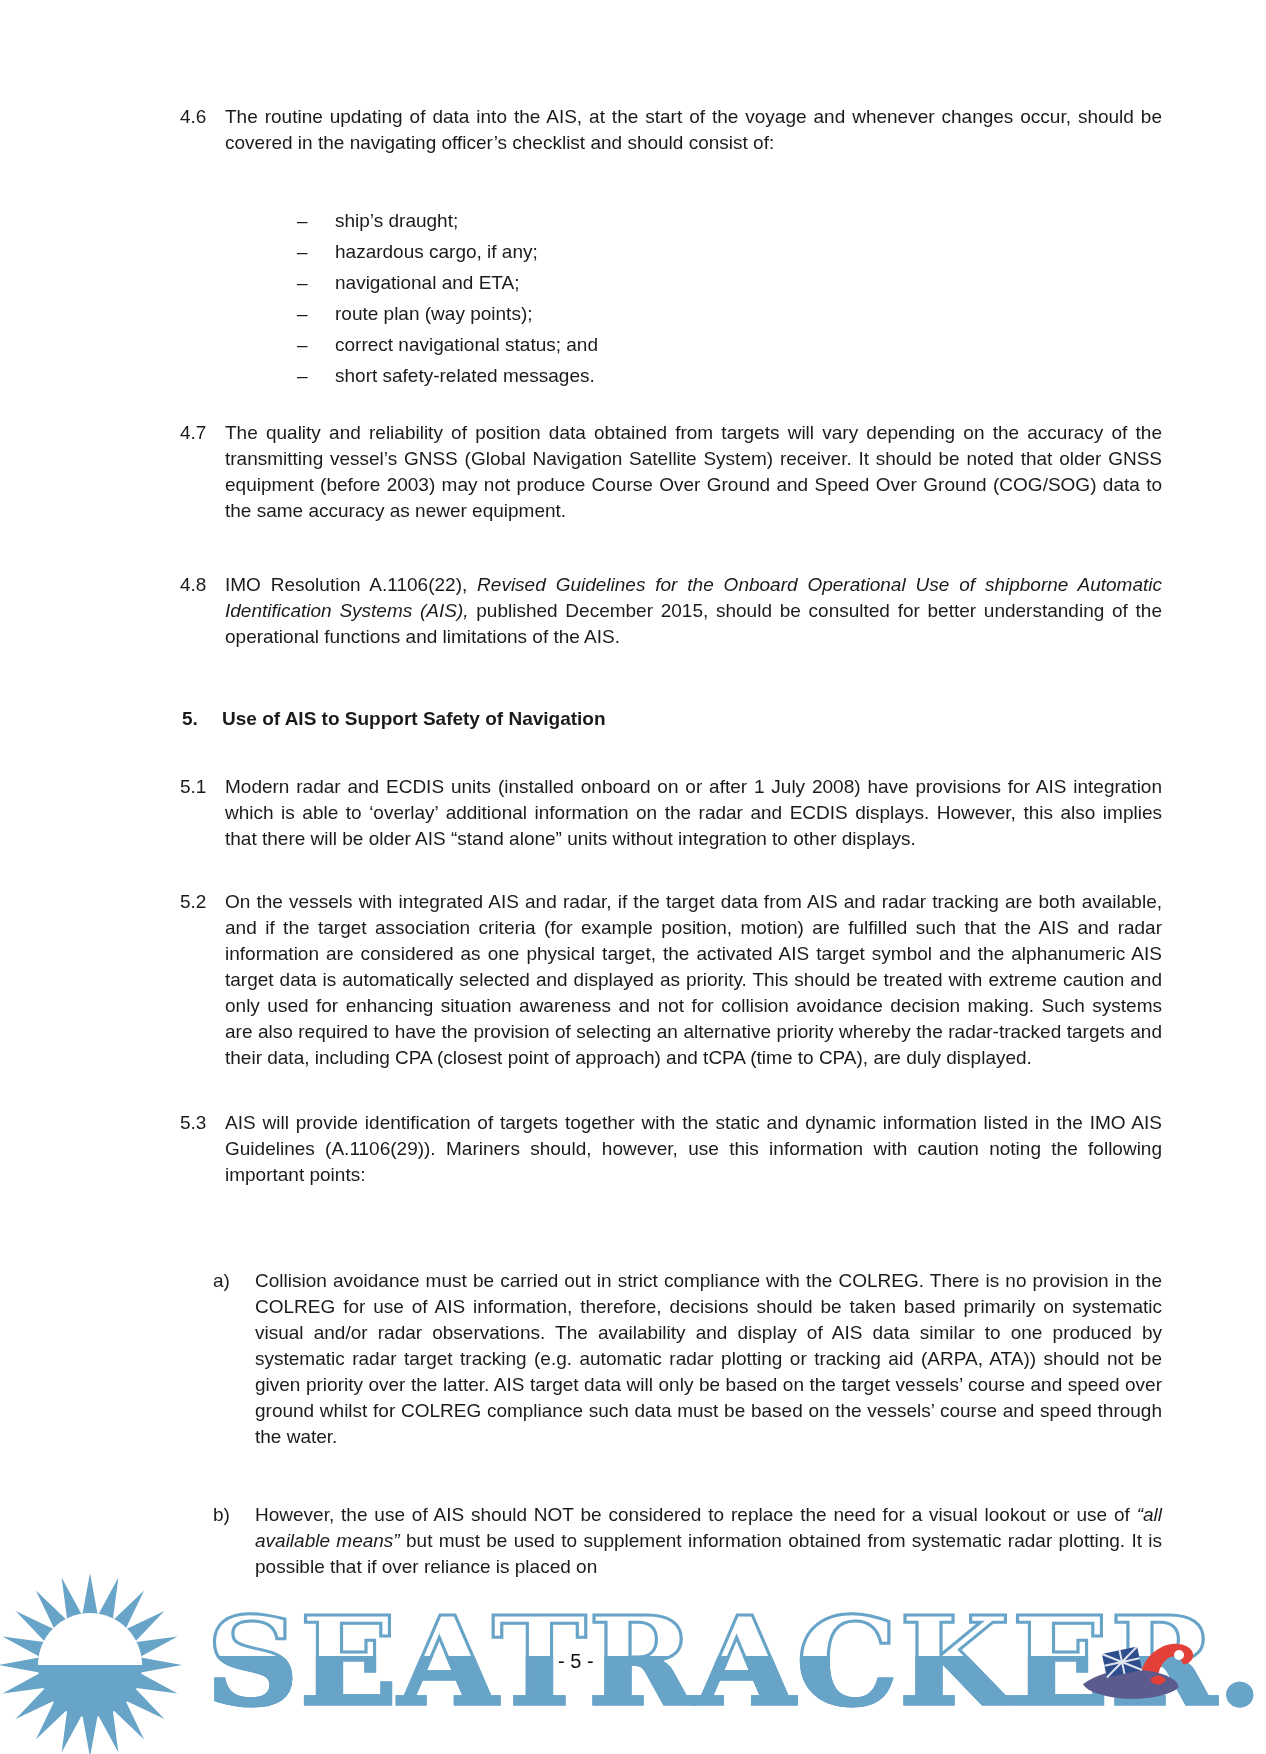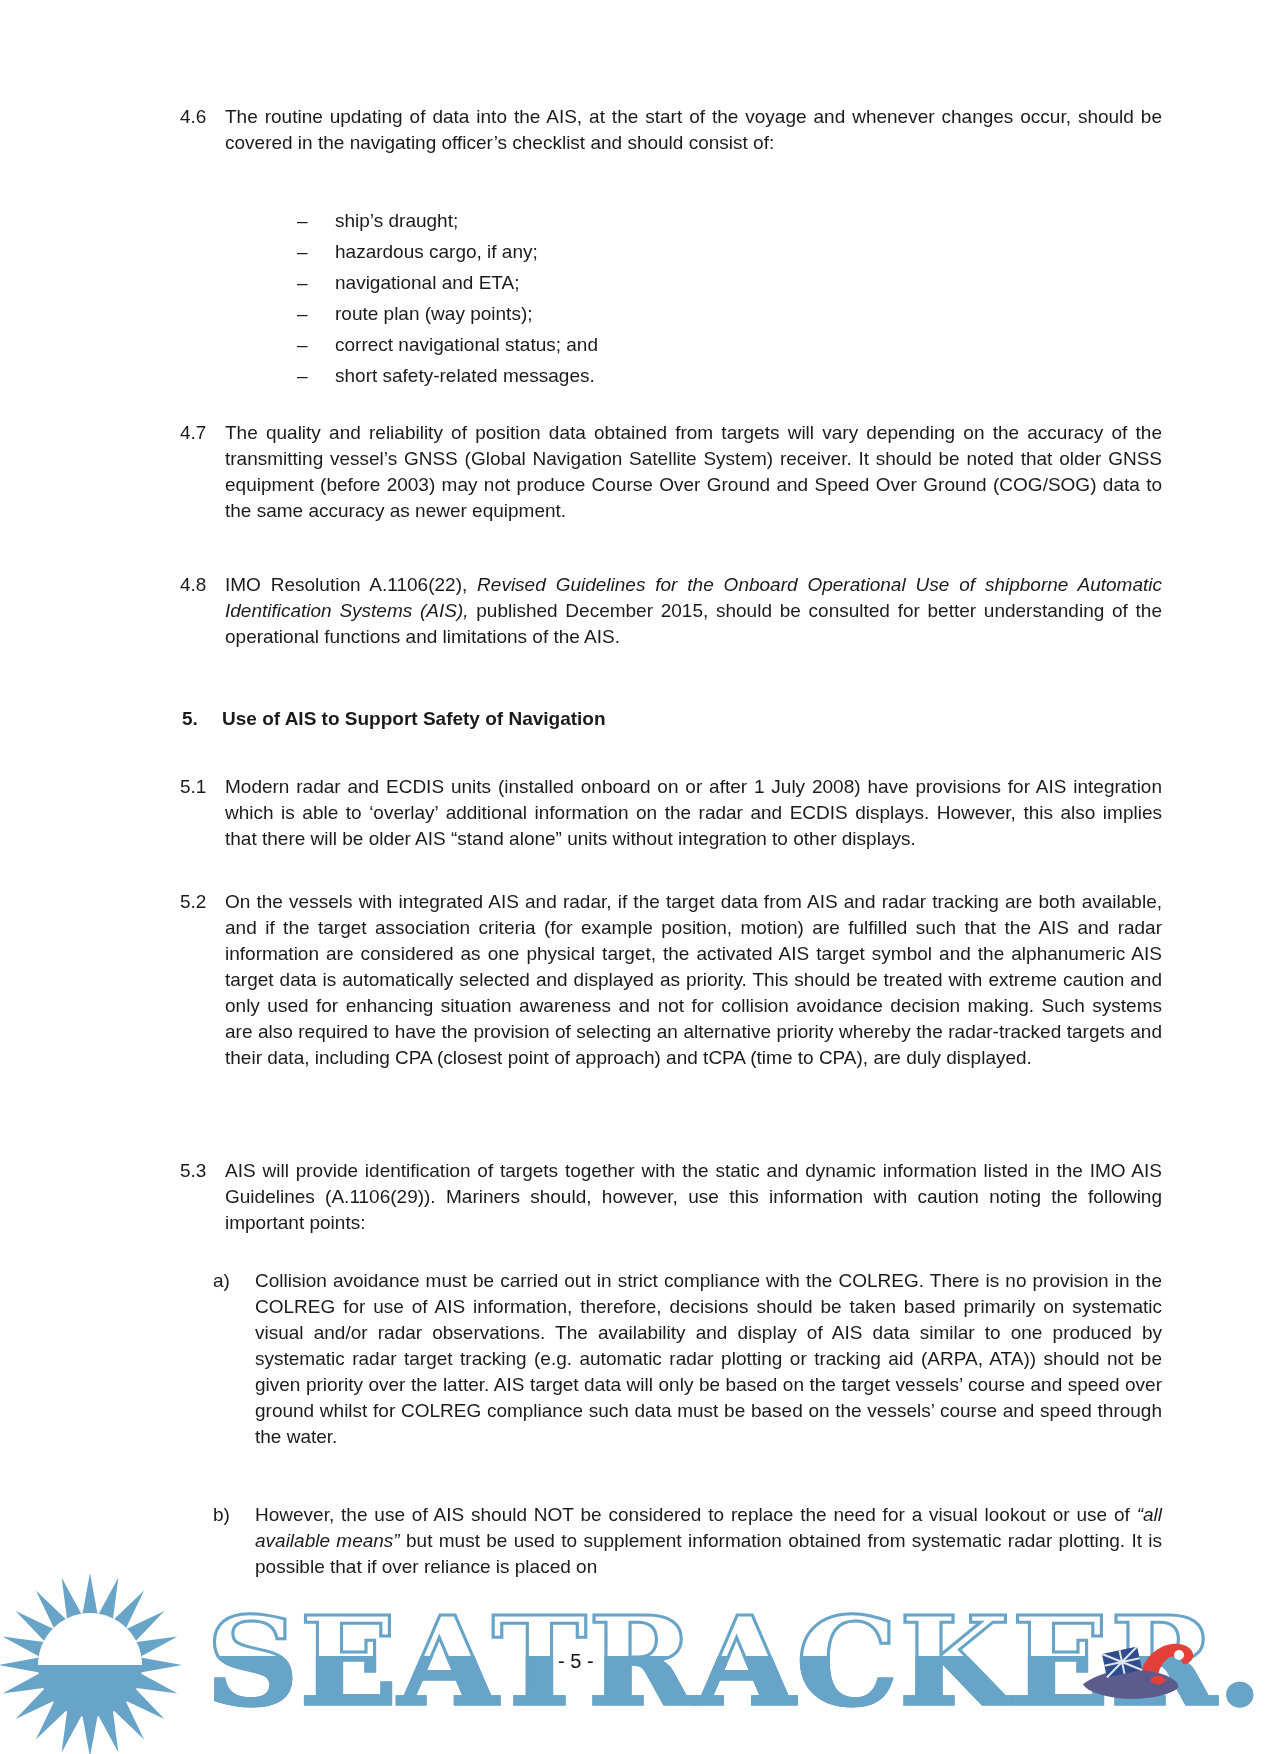--- a/index.html
+++ b/index.html
@@ -73,21 +73,21 @@
   <div class="para" style="top:758px;margin-top:16px;">
     <span class="num">5.1</span>
     <span>Modern radar and ECDIS units (installed onboard on or after 1 July 2008) have provisions for AIS integration which is able to ‘overlay’ additional information on the radar and ECDIS displays. However, this also implies that there will be older AIS “stand alone” units without integration to other displays.</span>
   </div>
 
   <div class="para" style="top:889px;">
     <span class="num">5.2</span>
     <span>On the vessels with integrated AIS and radar, if the target data from AIS and radar tracking are both available, and if the target association criteria (for example position, motion) are fulfilled such that the AIS and radar information are considered as one physical target, the activated AIS target symbol and the alphanumeric AIS target data is automatically selected and displayed as priority. This should be treated with extreme caution and only used for enhancing situation awareness and not for collision avoidance decision making. Such systems are also required to have the provision of selecting an alternative priority whereby the radar-tracked targets and their data, including CPA (closest point of approach) and tCPA (time to CPA), are duly displayed.</span>
   </div>
 
-  <div class="para" style="top:1158px;">
+  <div class="para" style="top:1110px;">
     <span class="num">5.3</span>
     <span>AIS will provide identification of targets together with the static and dynamic information listed in the IMO AIS Guidelines (A.1106(29)). Mariners should, however, use this information with caution noting the following important points:</span>
   </div>
 
   <div class="sub" style="top:1268px;">
     <span class="label">a)</span>
     <span>Collision avoidance must be carried out in strict compliance with the COLREG. There is no provision in the COLREG for use of AIS information, therefore, decisions should be taken based primarily on systematic visual and/or radar observations. The availability and display of AIS data similar to one produced by systematic radar target tracking (e.g. automatic radar plotting or tracking aid (ARPA, ATA)) should not be given priority over the latter. AIS target data will only be based on the target vessels’ course and speed over ground whilst for COLREG compliance such data must be based on the vessels’ course and speed through the water.</span>
   </div>
 
   <div class="sub" style="top:1502px;">

